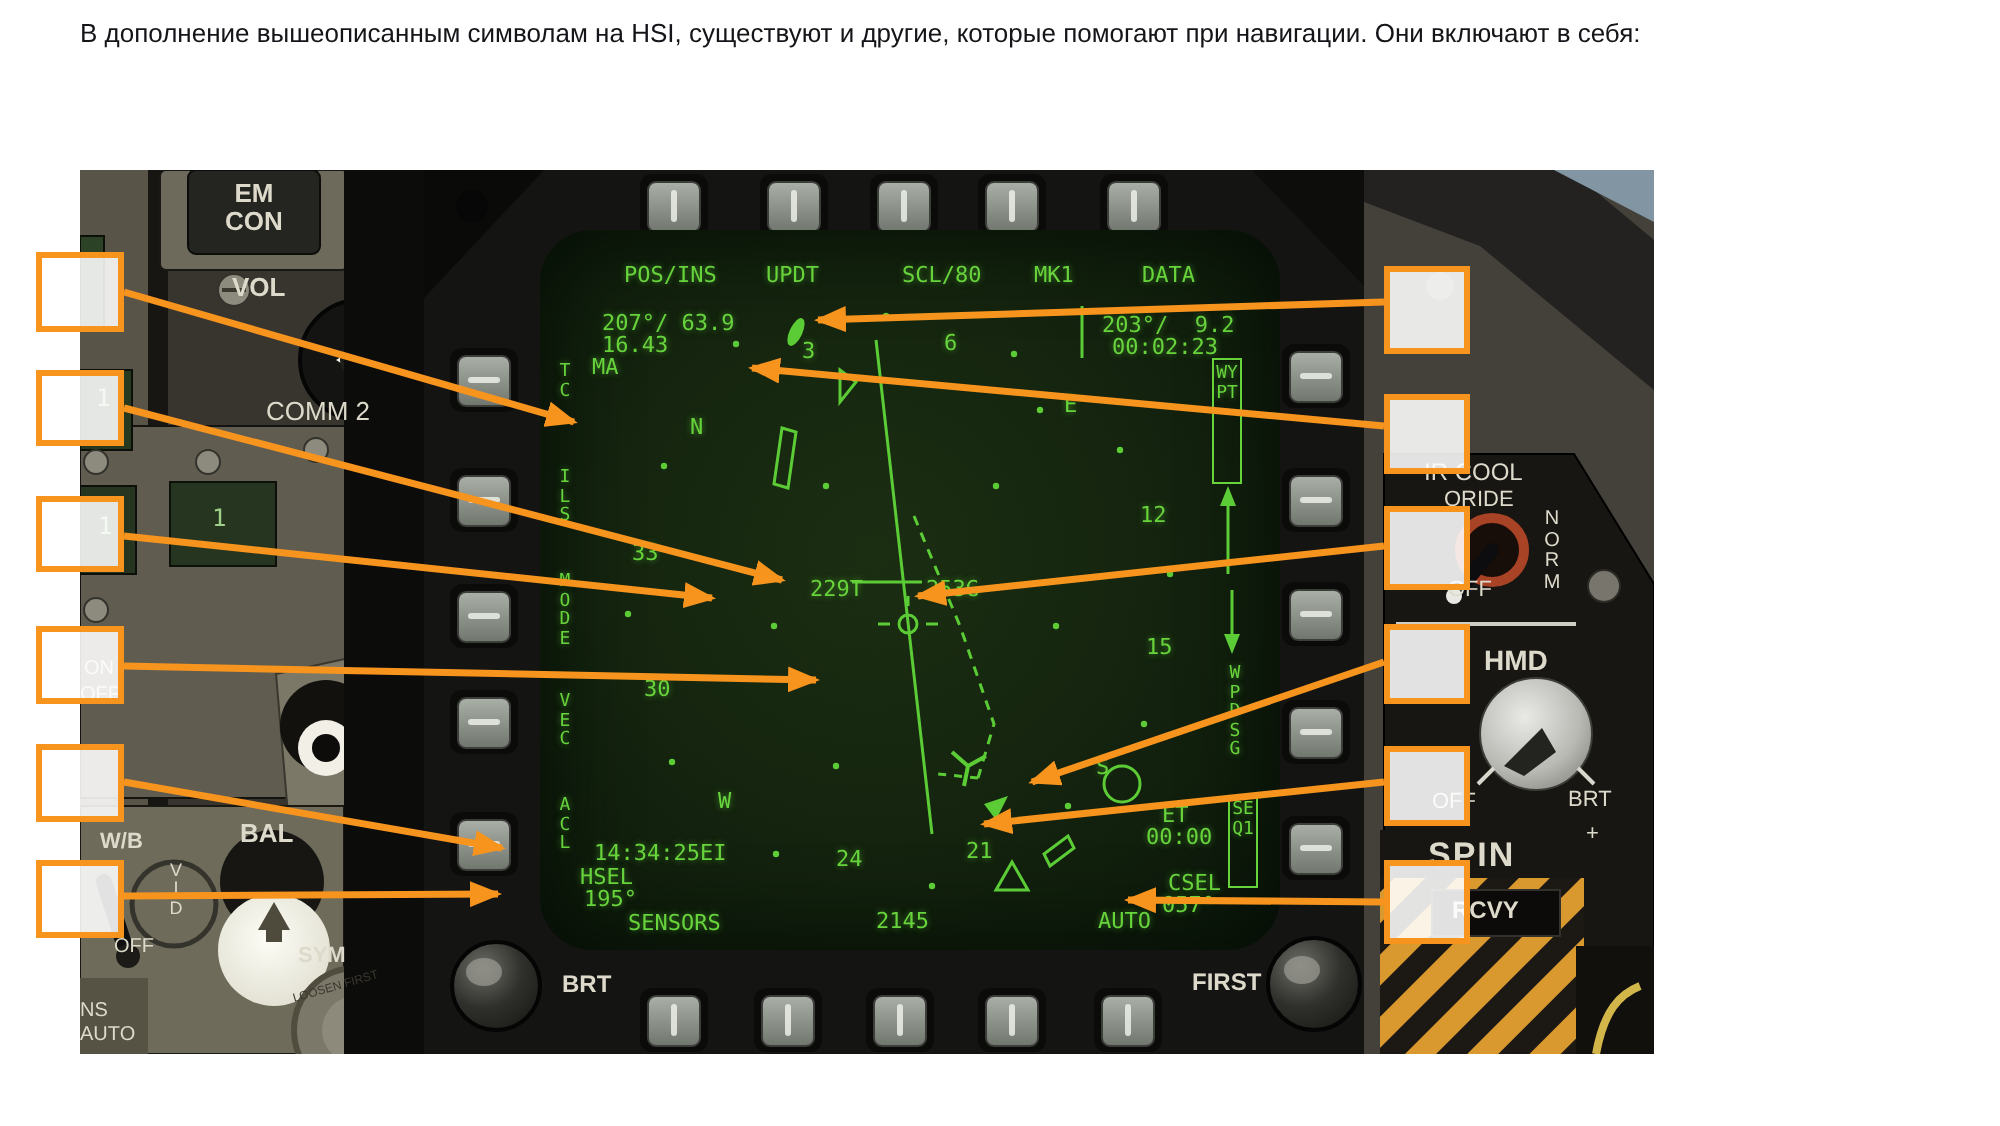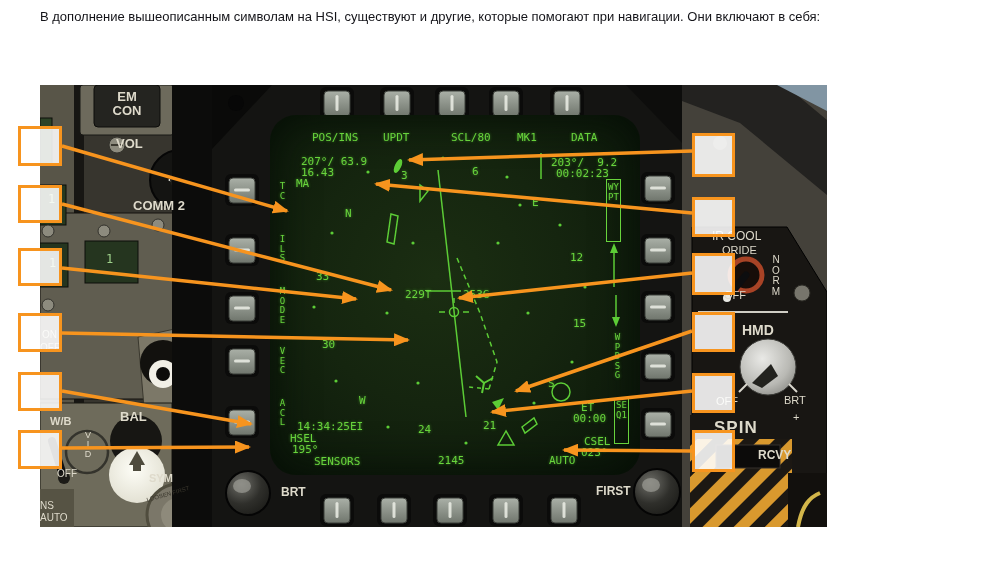--- a/index.html
+++ b/index.html
@@ -182,21 +182,21 @@
         <rect x="748" y="388" width="39" height="54" fill="#12100d"></rect>
         <path d="M758,442 C762,420 770,412 780,408" fill="none" stroke="#d3b64a" stroke-width="4"></path>
         <rect x="650" y="330" width="102" height="24" fill="#181613"></rect>
         <rect x="676" y="360" width="64" height="23" fill="#0c0b0a" stroke="#34312c"></rect>
       </g>
     </svg>
 
     <div class="lbl pre" style="left:56px;top:5px;width:62px;font-size:13px;font-weight:bold;">EM
 CON</div>
     <div class="lbl" style="left:76px;top:52px;font-size:13px;font-weight:bold;">VOL</div>
-    <div class="lbl" style="left:93px;top:114px;font-size:13px;font-weight:bold;">COMM 2</div>
+    <div class="lbl" style="left:93px;top:114px;font-size:13px;font-weight:normal;">COMM 2</div>
     <div class="lbl" style="left:8px;top:108px;font-size:12px;color:#9ed08a;font-family:'DejaVu Sans Mono',monospace;">1</div>
     <div class="lbl" style="left:9px;top:172px;font-size:12px;color:#9ed08a;font-family:'DejaVu Sans Mono',monospace;">1</div>
     <div class="lbl" style="left:66px;top:168px;font-size:12px;color:#9ed08a;font-family:'DejaVu Sans Mono',monospace;">1</div>
     <div class="lbl" style="left:2px;top:245px;font-size:10px;">ON</div>
     <div class="lbl" style="left:0px;top:258px;font-size:10px;">OFF</div>
     <div class="lbl" style="left:10px;top:331px;font-size:11px;font-weight:bold;">W/B</div>
     <div class="lbl lblv" style="left:44px;top:346px;font-size:9px;width:8px;">VID</div>
     <div class="lbl" style="left:80px;top:325px;font-size:13px;font-weight:bold;">BAL</div>
     <div class="lbl" style="left:17px;top:384px;font-size:10px;">OFF</div>
     <div class="lbl" style="left:109px;top:388px;font-size:11px;font-weight:bold;">SYM</div>
@@ -207,21 +207,21 @@
     <div class="lbl" style="left:556px;top:400px;font-size:12px;font-weight:bold;">FIRST</div>
     <div class="lbl" style="left:672px;top:145px;font-size:12px;">IR COOL</div>
     <div class="lbl" style="left:682px;top:160px;font-size:11px;">ORIDE</div>
     <div class="lbl lblv" style="left:731px;top:170px;font-size:10px;">NORM</div>
     <div class="lbl" style="left:684px;top:205px;font-size:11px;">OFF</div>
     <div class="lbl" style="left:702px;top:238px;font-size:14px;font-weight:bold;">HMD</div>
     <div class="lbl" style="left:676px;top:311px;font-size:11px;">OFF</div>
     <div class="lbl" style="left:744px;top:310px;font-size:11px;">BRT</div>
     <div class="lbl" style="left:753px;top:327px;font-size:11px;">+</div>
     <div class="lbl" style="left:674px;top:334px;font-size:17px;font-weight:bold;letter-spacing:1px;">SPIN</div>
-    <div class="lbl" style="left:686px;top:364px;font-size:12px;font-weight:bold;margin-left:32px;">RCVY</div>
+    <div class="lbl" style="left:686px;top:364px;font-size:12px;font-weight:bold;">RCVY</div>
 
     <div id="screen">
       <svg width="370" height="360" viewBox="0 0 370 360">
         <g stroke="#5ccc36" stroke-width="1.5" fill="none">
           <line x1="271" y1="38" x2="271" y2="64"></line>
           <line x1="168" y1="55" x2="196" y2="302"></line>
           <line x1="156" y1="176" x2="191" y2="176"></line>
           <path d="M187,143 L210,198 L227,247 L219,274" stroke-dasharray="5,4"></path>
           <path d="M219,274 L199,272" stroke-dasharray="4,4"></path>
           <path d="M121,99 L128,101 L124,129 L117,127 Z"></path>
@@ -300,21 +300,21 @@
       <div class="g" style="left:27px;top:306px;">14:34:25EI</div>
       <div class="g" style="left:20px;top:318px;">HSEL</div>
       <div class="g" style="left:22px;top:329px;">195°</div>
       <div class="g" style="left:44px;top:341px;">SENSORS</div>
       <div class="g" style="left:168px;top:340px;">2145</div>
       <div class="g gbox" style="left:209px;top:336px;padding:1px 3px;margin-top:26px;">TIMEUFC</div>
       <div class="g" style="left:279px;top:340px;">AUTO</div>
       <div class="g" style="left:311px;top:287px;">ET</div>
       <div class="g" style="left:303px;top:298px;">00:00</div>
       <div class="g" style="left:314px;top:321px;">CSEL</div>
-      <div class="g" style="left:311px;top:332px;">023°</div>
+      <div class="g" style="left:311px;top:332px;">057°</div>
       <div class="g gv" style="left:343px;top:218px;">WPDSG</div>
       <div class="g gv gbox" style="left:344px;top:283px;width:13px;height:42px;padding-top:2px;">SEQ1</div>
       <div class="g" style="left:278px;top:263px;">S</div>
     </div>
   </div>
 
   <div class="callout" style="left:18px;top:126px;width:38px;height:34px;"></div>
   <div class="callout" style="left:18px;top:185px;width:38px;height:32px;"></div>
   <div class="callout" style="left:18px;top:248px;width:38px;height:32px;"></div>
   <div class="callout" style="left:18px;top:313px;width:38px;height:33px;"></div>

